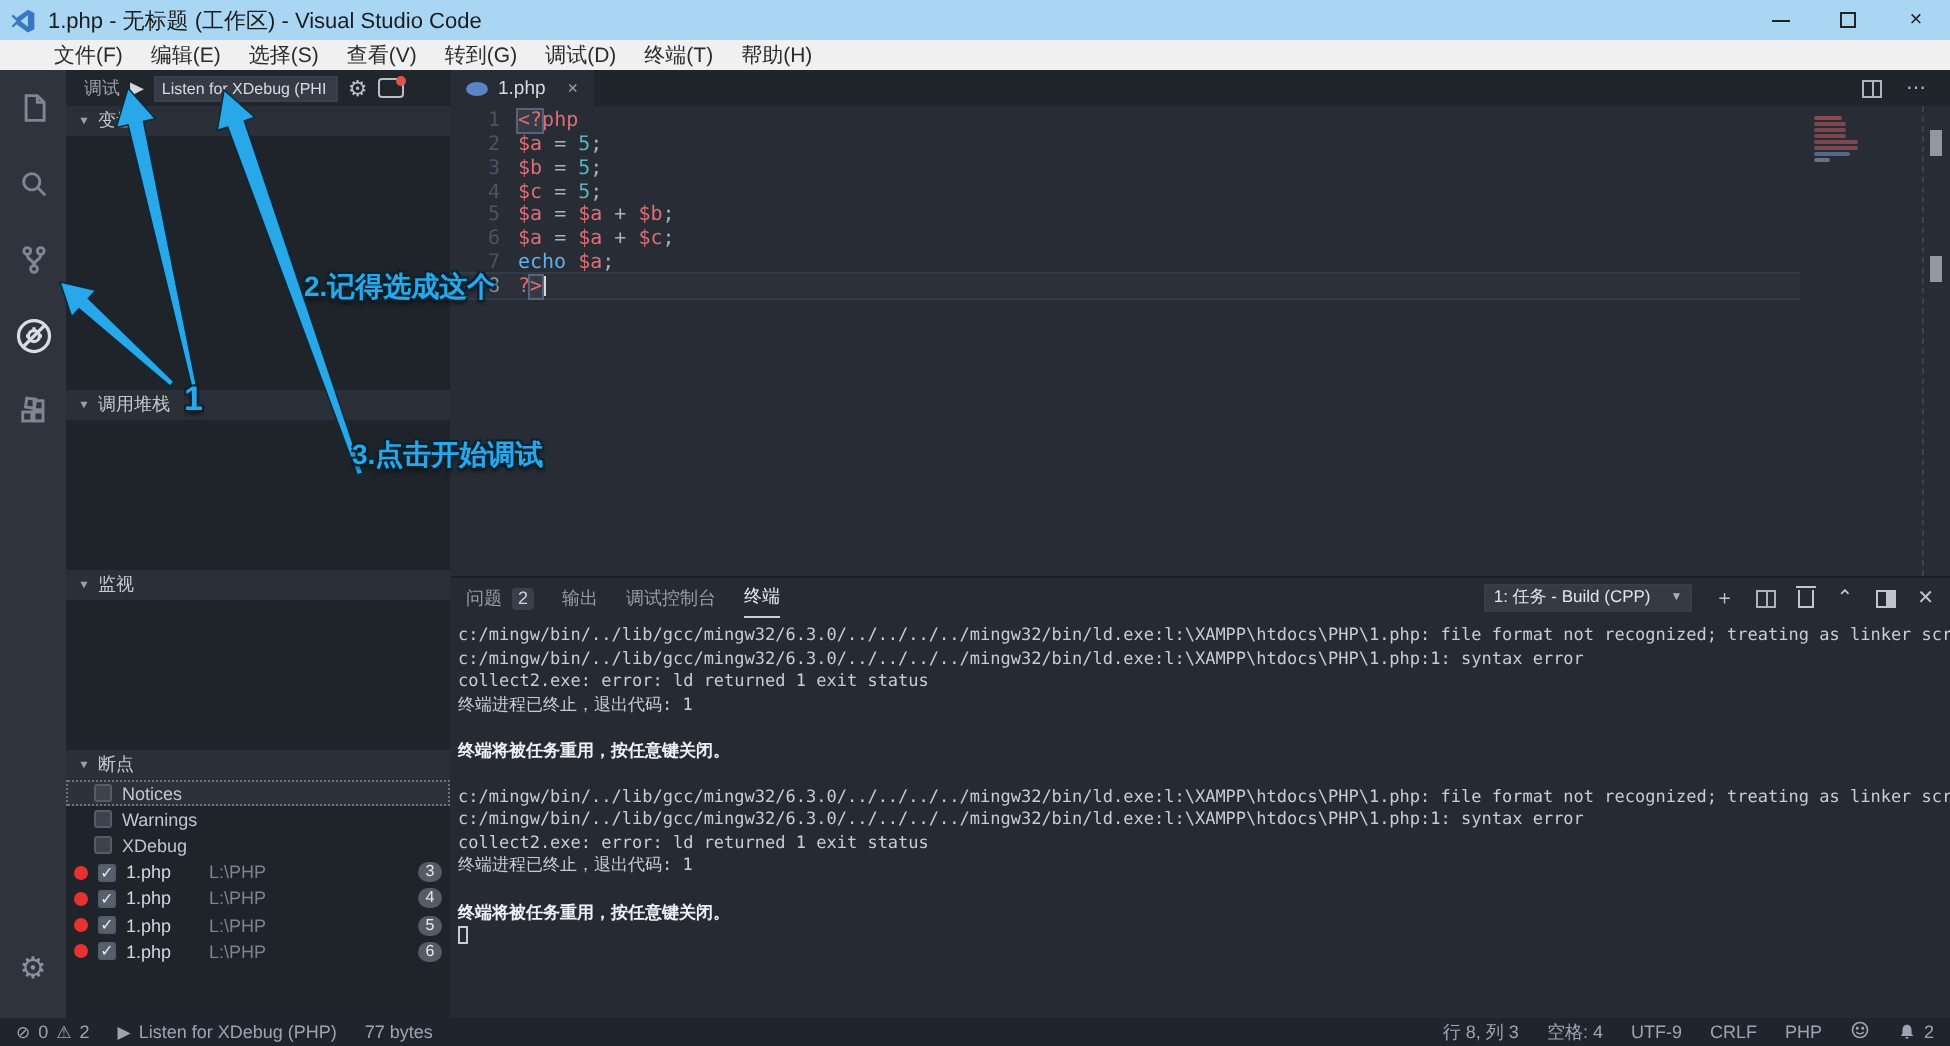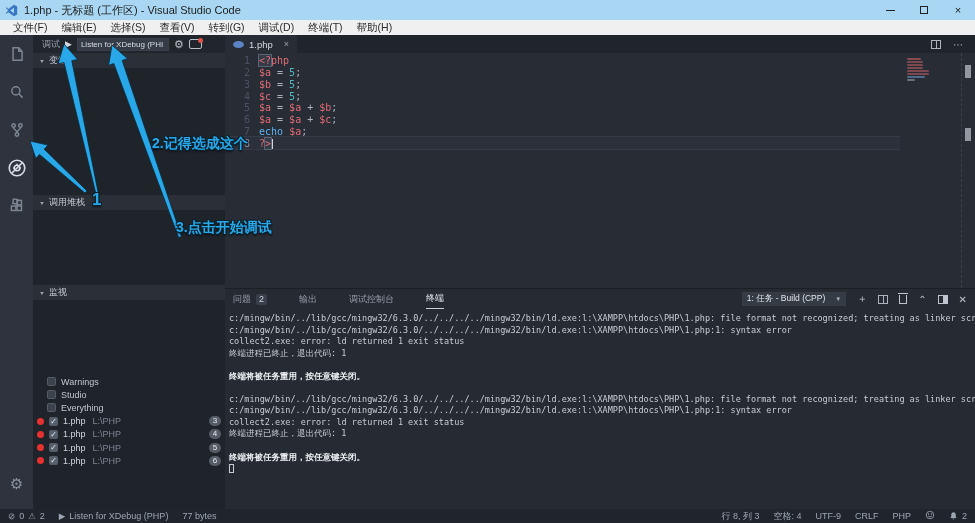--- a/index.html
+++ b/index.html
@@ -13,21 +13,21 @@
   .vscode-logo { width:13px; height:13px; margin:0 6px 0 5px; }
   .win-controls { margin-left:auto; display:flex; height:100%; }
   .win-btn { width:34px; display:flex; align-items:center; justify-content:center;
     font-size:11px; color:#222; cursor:default; }
   .min-glyph { width:9px; border-bottom:1px solid #222; height:1px; display:inline-block; }
   .restore-glyph { width:8px; height:8px; border:1px solid #222; position:relative; display:inline-block; background:#a9d7f3;}
   .restore-glyph:before { content:""; position:absolute; left:2px; top:-3px; width:8px; height:8px; border:1px solid #222; z-index:-1;}
 
   
   .menubar { height:15px; background:#f0f0f0; display:flex; align-items:center;
-    font-size:10.5px; color:#2b2b2b; padding-left:6px; flex:0 0 auto; }
+    font-size:10.5px; color:#2b2b2b; padding-left:20px; flex:0 0 auto; }
   .menu-item { padding:0 7px; height:100%; display:flex; align-items:center; }
 
   
   .main { flex:1 1 auto; display:flex; min-height:0; }
 
   
   .activitybar { width:33px; background:#2e333d; display:flex; flex-direction:column; align-items:center; flex:0 0 auto;}
   .act-item { width:33px; height:38px; display:flex; align-items:center; justify-content:center; }
   .act-item svg { stroke:#7e8694; fill:none; stroke-width:1.3; }
   .act-item.active svg { stroke:#d7dce6; }
@@ -50,21 +50,21 @@
     padding-left:6px; color:#c3c9d2; font-size:9px; flex:0 0 auto; }
   .tri { font-size:6px; color:#9aa1ac; transform:scaleY(.9); }
   .section-body { background:#1f232a; flex:1 1 auto; }
 
   .bp-row { height:13.2px; display:flex; align-items:center; padding:0 4px 0 14px; gap:5px; color:#c0c6cf; }
   .bp-row.focused { background:#2c313b; outline:1px dotted #6a7382; outline-offset:-1px; }
   .cb { width:9px; height:9px; border-radius:1.5px; background:#3d434d; border:1px solid #555c68; flex:0 0 auto;}
   .cb.checked { background:#55616f; color:#e8ebef; font-size:8px; line-height:8px; text-align:center; }
   .bp-dot { width:7px; height:7px; border-radius:50%; background:#e5312f; flex:0 0 auto; margin-left:-10px;}
   .bp-file { color:#d2d7de; }
-  .bp-path { color:#7c8492; margin-left:2px; }
+  .bp-path { color:#7c8492; margin-left:14px; }
   .bp-line { margin-left:auto; background:#555c66; color:#e8eaee; border-radius:7px; min-width:12px;
     text-align:center; font-size:8px; padding:0 2px; line-height:10px;}
 
   
   .editor-col { flex:1 1 auto; display:flex; flex-direction:column; min-width:0; }
   .tabbar { height:18px; background:#20242b; display:flex; align-items:stretch; flex:0 0 auto; }
   .tab { background:#272c35; display:flex; align-items:center; gap:5px; padding:0 8px; font-size:9.5px; color:#d7dae0; }
   .php-ic { width:11px; height:7px; border-radius:50%; background:#5b84c4; display:inline-block; }
   .tab-close { color:#9aa1ac; font-size:9px; margin-left:6px; }
   .editor-actions { margin-left:auto; display:flex; align-items:center; gap:12px; padding-right:12px; color:#aeb4bf; font-size:10px;}
@@ -222,32 +222,36 @@
         <div class="section-body"></div>
       </div>
       <div class="section" style="flex:0 0 90px;">
         <div class="section-header">
           <span class="tri">▼</span>
           <span>监视</span>
         </div>
         <div class="section-body"></div>
       </div>
       <div class="section" style="flex:1 1 auto;">
+        <div class="section-header">
+          <span class="tri">▼</span>
+          <span>断点</span>
+        </div>
         <div class="section-body" id="bp-list">
+            <div class="bp-row focused">
+              <span class="cb"></span>
+              <span>Notices</span>
+            </div>
             <div class="bp-row">
               <span class="cb"></span>
               <span>Warnings</span>
             </div>
             <div class="bp-row">
               <span class="cb"></span>
-              <span>Studio</span>
-            </div>
-            <div class="bp-row">
-              <span class="cb"></span>
-              <span>Everything</span>
+              <span>XDebug</span>
             </div>
             <div class="bp-row">
               <span class="bp-dot"></span>
               <span class="cb checked">✓</span>
               <span class="bp-file">1.php</span>
               <span class="bp-path">L:\PHP</span>
               <span class="bp-line">3</span>
             </div>
             <div class="bp-row">
               <span class="bp-dot"></span>
@@ -333,21 +337,21 @@
           <div class="mini-line" style="width:8px;background:#6b7180;"></div>
         </div>
         <div class="ruler">
           <div class="ruler-mark" style="top:12px;"></div>
           <div class="ruler-mark" style="top:75px;"></div>
         </div>
       </div>
 
       <div class="panel">
         <div class="panel-tabs">
-          <span id="panel-tabs-holder" style="display:flex;gap:32px;height:100%;align-items:center;">
+          <span id="panel-tabs-holder" style="display:flex;gap:14px;height:100%;align-items:center;">
               <span class="panel-tab">
                 <span>问题</span>
                 <span class="panel-badge">2</span>
               </span>
               <span class="panel-tab">
                 <span>输出</span>
               </span>
               <span class="panel-tab">
                 <span>调试控制台</span>
               </span>

